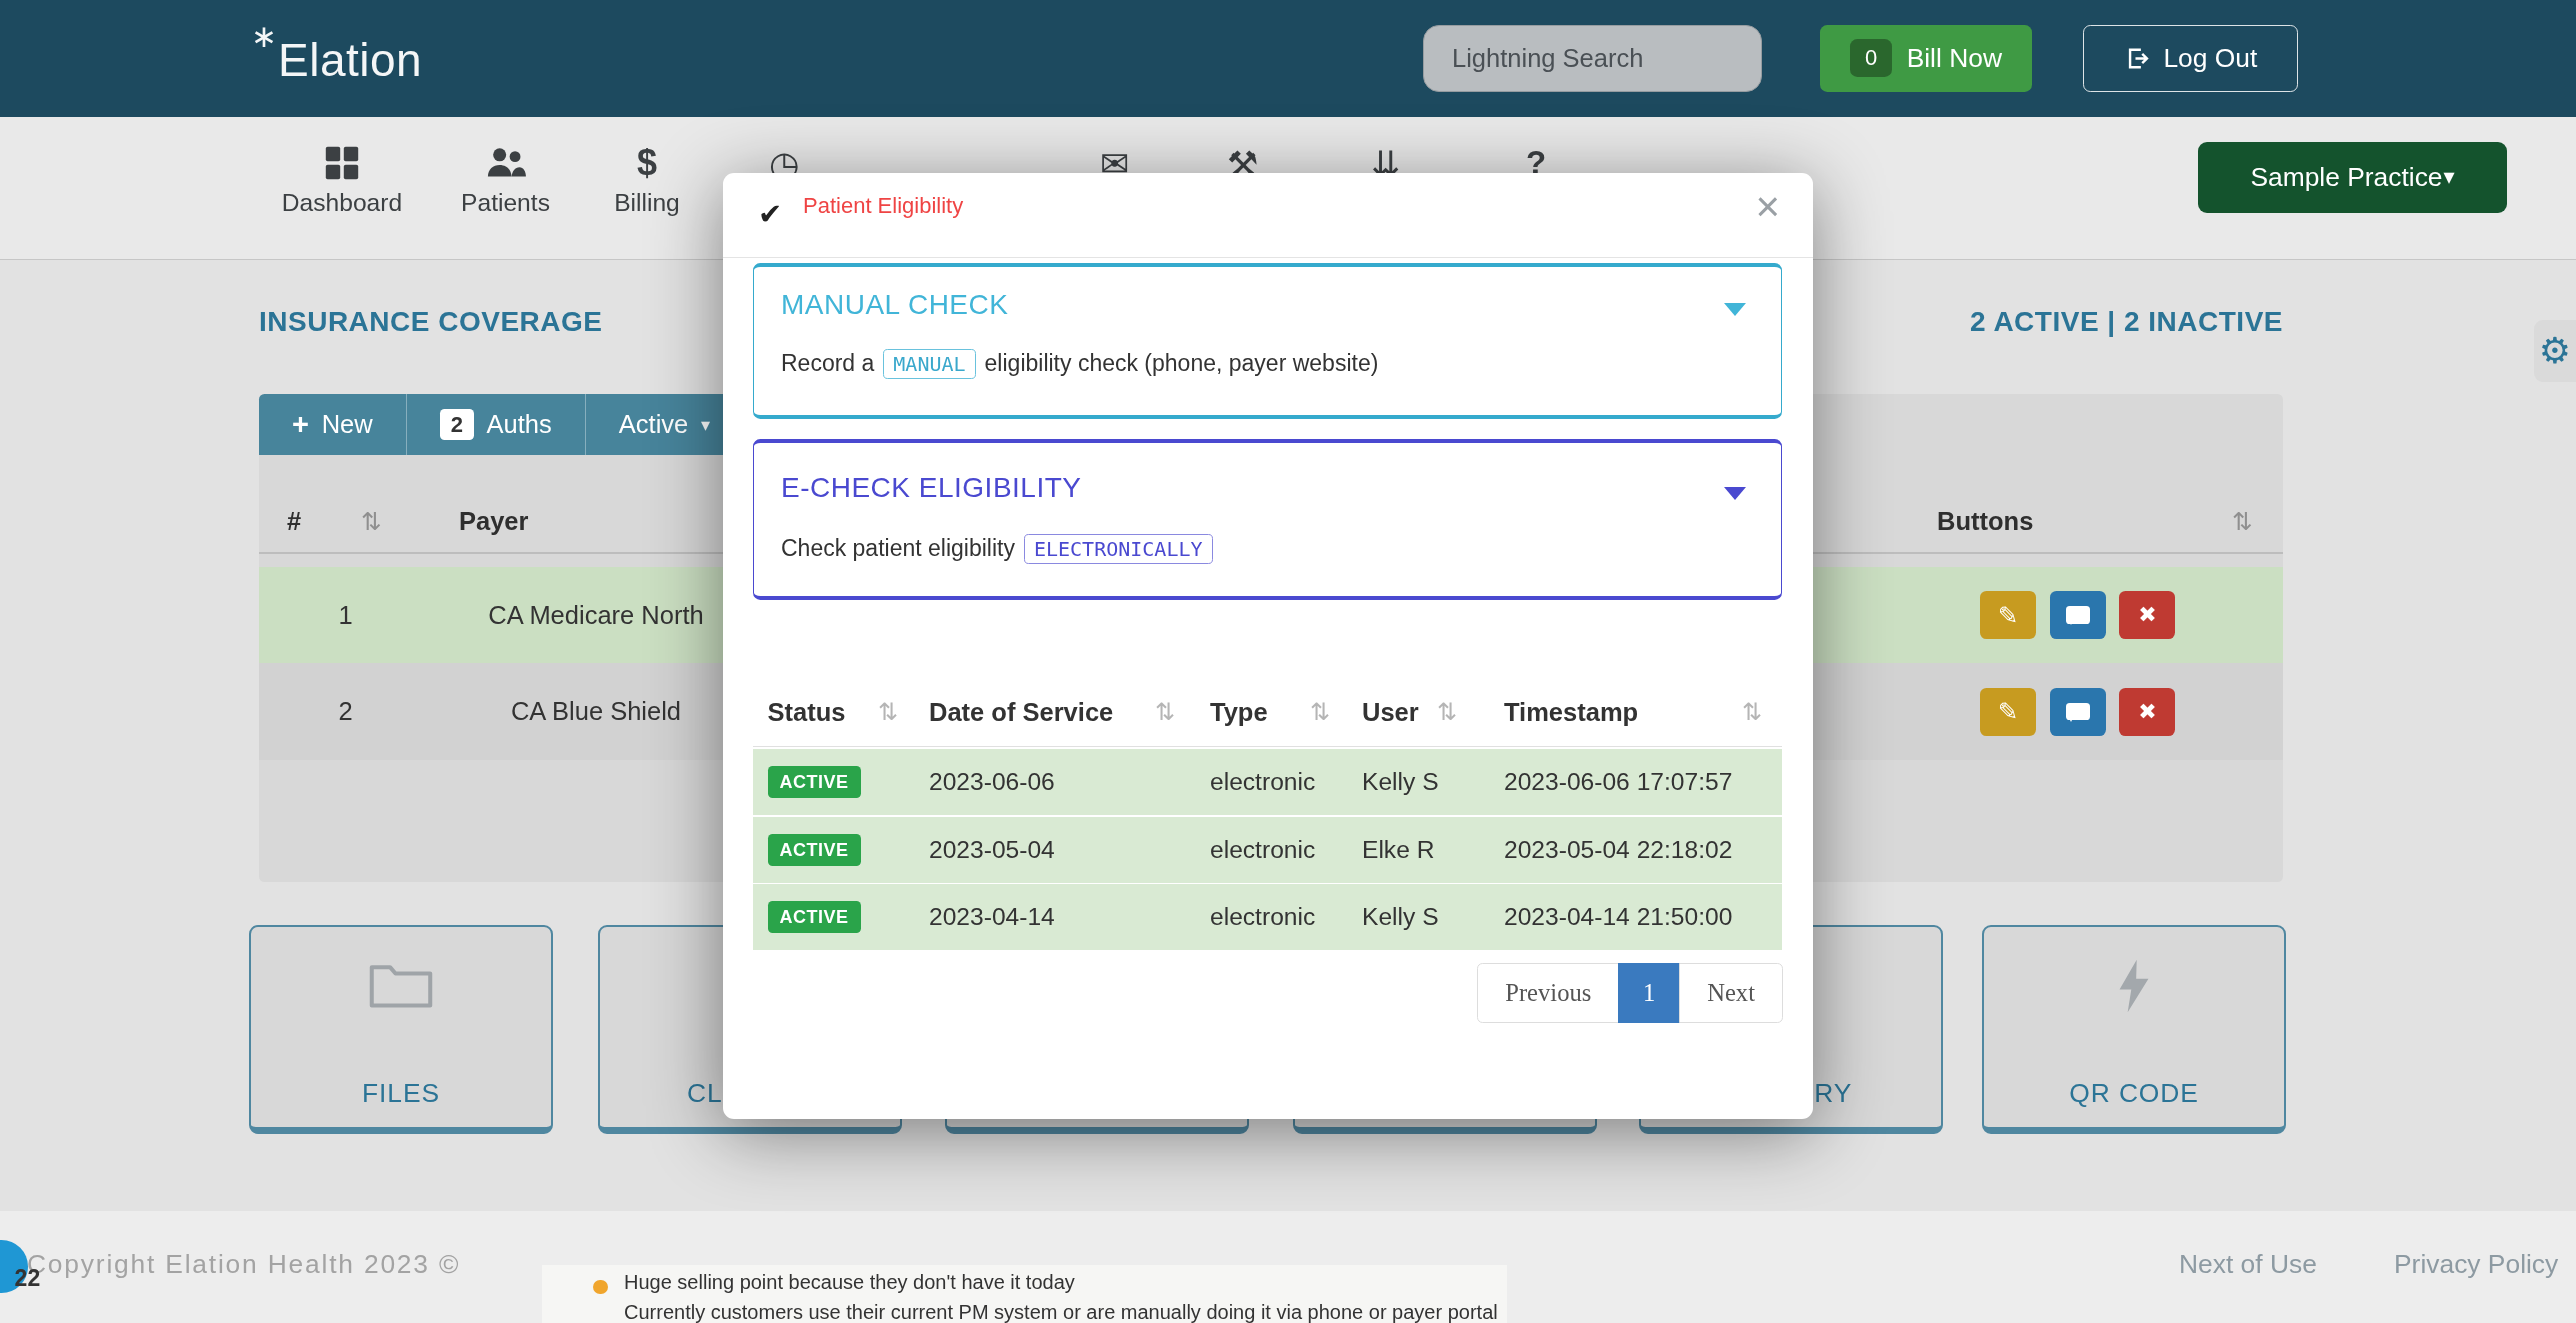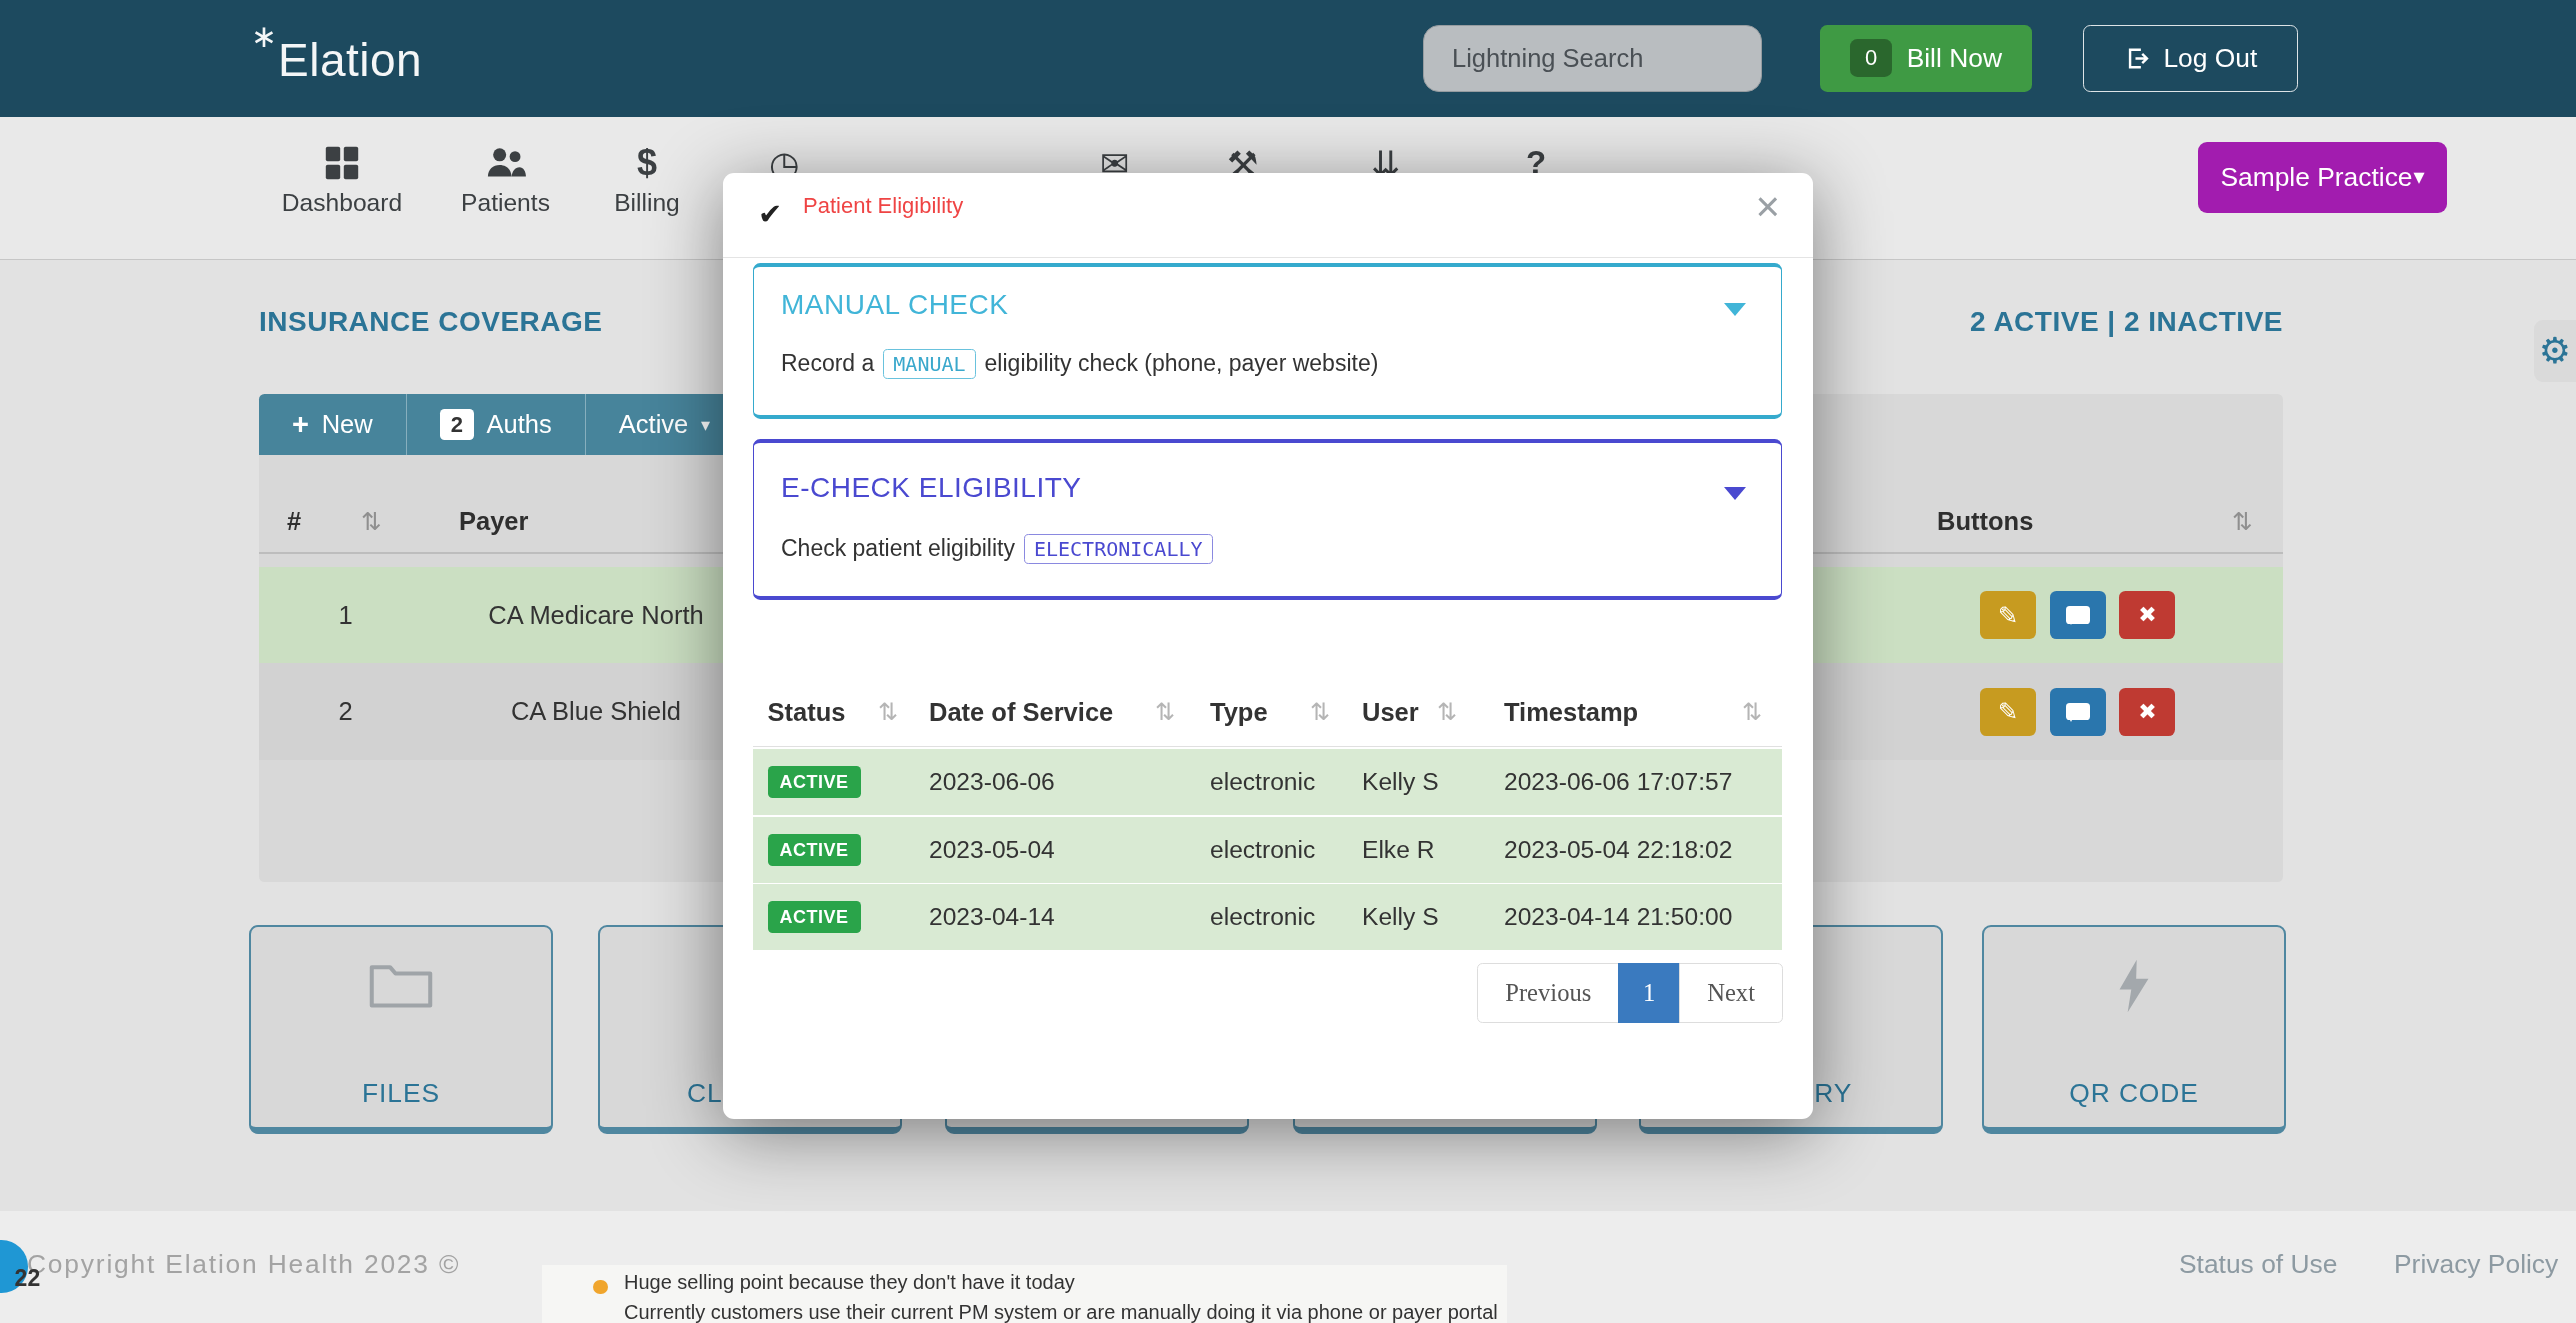--- a/index.html
+++ b/index.html
@@ -22,21 +22,21 @@
 .nav-item{position:absolute;top:24px;text-align:center;color:#3c4043;cursor:pointer;}
 .nav-icon{height:44px;display:flex;align-items:center;justify-content:center;}
 .nav-icon svg{fill:#3c4043;}
 .nav-label{font-size:24.6px;margin-top:3.6px;}
 #ni-dash{left:269px;width:146px;}
 #ni-pat{left:437px;width:137px;}
 #ni-bill{left:590px;width:114px;}
 .dollar-glyph{font-size:36px;font-weight:bold;}
 .pnav{position:absolute;top:27px;font-size:35px;color:#3c4043;}
 #pn1{left:769px;}#pn2{left:1100px;}#pn3{left:1227px;}#pn4{left:1371px;}#pn5{left:1526px;font-weight:bold;font-size:33px;}
-#practice{position:absolute;left:2198px;top:24.6px;width:249px;height:71px;background:#a21caf;border:0;border-radius:9px;display:flex;align-items:center;justify-content:center;gap:1px;color:#fff;font-size:26.4px;cursor:pointer;font-family:"Liberation Sans",sans-serif;}
+#practice{position:absolute;left:2198px;top:24.6px;width:309px;height:71px;background:#14532d;border:0;border-radius:9px;display:flex;align-items:center;justify-content:center;gap:1px;color:#fff;font-size:26.4px;cursor:pointer;font-family:"Liberation Sans",sans-serif;}
 #practice .pcaret{font-size:22px;}
 
 
 #section-row{position:absolute;left:259px;top:302px;width:2024px;height:40px;display:flex;justify-content:space-between;align-items:center;color:#2b7496;font-weight:bold;font-size:28px;letter-spacing:0.5px;}
 #gear-tab{position:absolute;left:2534px;top:320px;width:42px;height:62px;background:#dadada;border-radius:9px 0 0 9px;display:flex;align-items:center;justify-content:center;font-size:36px;color:#2b7496;cursor:pointer;}
 
 
 #inscard{position:absolute;left:259px;top:394px;width:2024px;height:488px;background:#d8d8d8;border-radius:5.5px;}
 #toolbar{position:absolute;left:0;top:0;height:61px;width:603px;background:#47849b;border-radius:5.5px 0 0 0;display:flex;}
 .tseg{display:flex;align-items:center;gap:12.7px;padding:0 33px;color:#fff;font-size:25.5px;border-right:0.9px solid rgba(255,255,255,.35);cursor:pointer;}
@@ -260,21 +260,21 @@
     <div class="bc-icon">
       <svg width="42" height="56" viewBox="0 0 23 31">
           <path d="M13 1 3.5 17.5h6.5L8 30 19.5 11.5h-6.8Z" fill="#a3a8ac"></path>
         </svg>
     </div>
     <div class="bc-label">QR CODE</div>
   </div>
 
   <footer id="footer">
     <span id="copyright">Copyright Elation Health 2023 ©</span>
-    <span id="terms">Status of Use</span>
+    <span id="terms">Next of Use</span>
     <span id="privacy">Privacy Policy</span>
   </footer>
 
   <div id="note">
     <span id="note-dot"></span>
     <span id="note-l1">Huge selling point because they don't have it today</span>
     <span id="note-l2">Currently customers use their current PM system or are manually doing it via phone or payer portal</span>
   </div>
   <div id="chat-circle"></div>
   <span id="chat-count">22</span>

